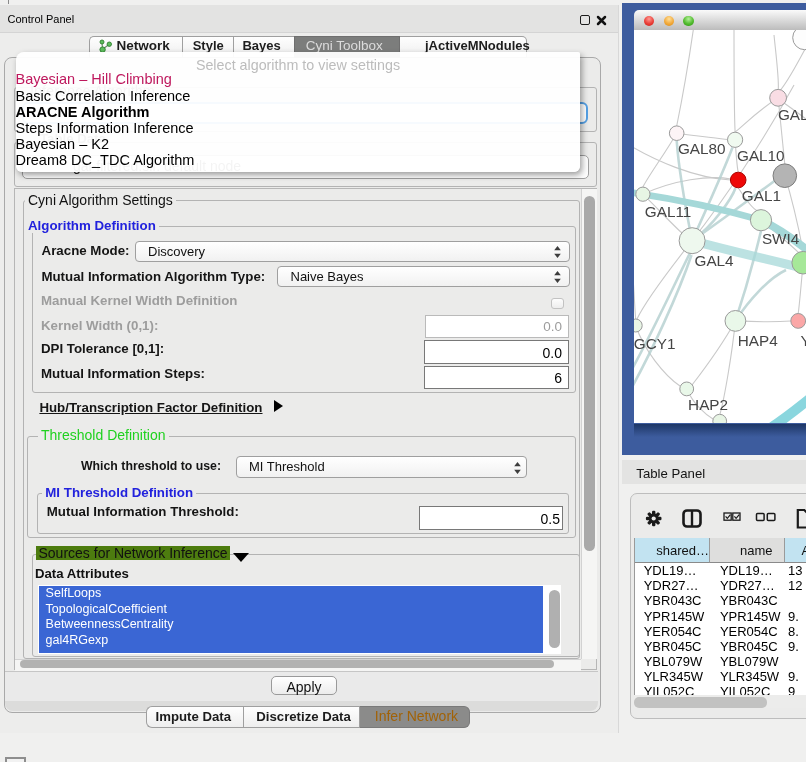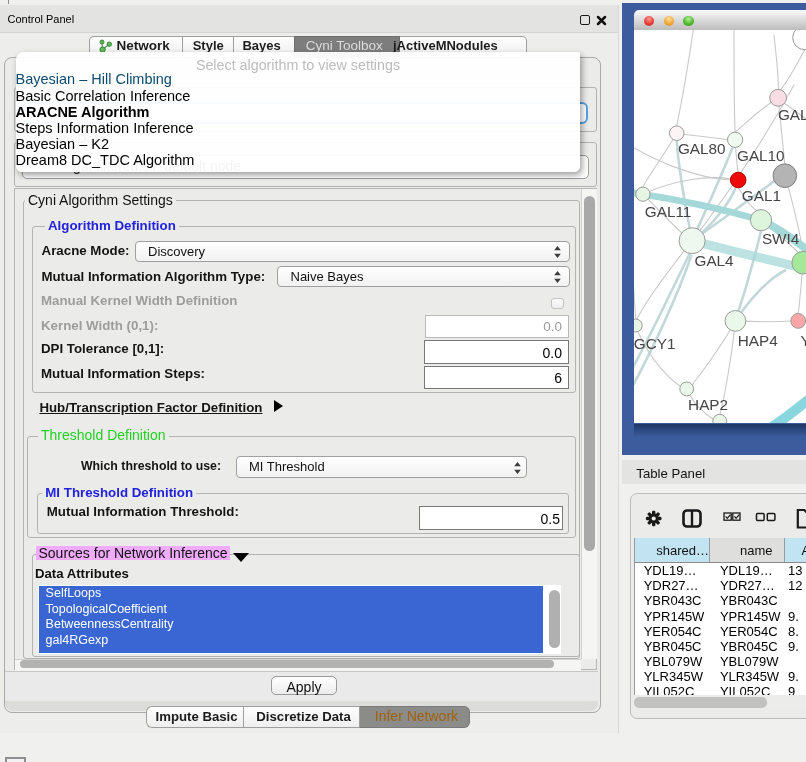--- a/index.html
+++ b/index.html
@@ -39,36 +39,36 @@
   <svg class="abs" style="left:97.5px;top:38.7px;" width="15" height="15" viewBox="0 0 15 15">
     <path d="M4 4 L4.6 10 M5.6 9.4 L11 5.4" stroke="#6a8f6a" stroke-width="1.2" fill="none"></path>
     <circle cx="4" cy="3" r="2" fill="#5cbc5c" stroke="#2c7f2c" stroke-width="0.9"></circle>
     <circle cx="4.6" cy="10.6" r="2.7" fill="#5cbc5c" stroke="#2c7f2c" stroke-width="0.9"></circle>
     <circle cx="11.3" cy="5.2" r="2.2" fill="#5cbc5c" stroke="#2c7f2c" stroke-width="0.9"></circle>
   </svg>
   <div class="lbl" style="left:116.5px;top:39px;font-size:13.5px;font-weight:bold;color:#1d1d1d;">Network</div>
   <div class="lbl" style="left:192.7px;top:39px;font-size:13px;font-weight:bold;color:#1d1d1d;">Style</div>
   <div class="lbl" style="left:242.4px;top:39px;font-size:13px;font-weight:bold;color:#1d1d1d;">Bayes</div>
   <div class="lbl" style="left:305.7px;top:38.8px;font-size:13.5px;color:#dcdcdc;">Cyni Toolbox</div>
-  <div class="lbl" style="left:393px;top:39px;font-size:13px;font-weight:bold;color:#1d1d1d;">jActiveMNodules</div>
+  <div class="lbl" style="left:425px;top:39px;font-size:13px;font-weight:bold;color:#1d1d1d;">jActiveMNodules</div>
 </div>
 
 <div class="abs" id="scrollpane" style="left:14px;top:188px;width:583px;height:482px;border:1px solid #b6b6b6;background:#ebebea;box-sizing:border-box;"></div>
 
 <div class="abs" style="left:581px;top:189px;width:15px;height:470px;background:#f5f5f4;border-left:1px solid #d2d2d2;"></div>
 <div class="abs" style="left:584px;top:196px;width:11px;height:355px;background:#a9a9a9;border-radius:5.5px;"></div>
 
 <div class="abs" style="left:15px;top:659px;width:566px;height:11px;background:#f5f5f4;border-top:1px solid #d2d2d2;"></div>
 <div class="abs" style="left:20px;top:660px;width:534px;height:8px;background:#b2b2b1;border-radius:4px;"></div>
 
 <div class="abs" style="left:23px;top:200px;width:555px;height:457px;border:1px solid #b3b3b3;border-radius:3px;"></div>
 <div class="lbl" style="left:25px;top:193.1px;font-size:14px;color:#111;background:#ebebea;padding:0 3px;">Cyni Algorithm Settings</div>
 
 <div class="abs" style="left:31.5px;top:226px;width:542px;height:165px;border:1px solid #b3b3b3;border-radius:3px;"></div>
-<div class="lbl" style="left:45px;top:219.3px;font-size:13.3px;font-weight:bold;color:#2222dd;background:#ebebea;padding:0 3px;">Algorithm Definition</div>
+<div class="lbl" style="left:25px;top:219.3px;font-size:13.3px;font-weight:bold;color:#2222dd;background:#ebebea;padding:0 3px;">Algorithm Definition</div>
 
 <div class="lbl bl" style="left:41.6px;top:243.9px;">Aracne Mode:</div>
 <div class="abs combo" style="left:135px;top:241px;width:435px;height:21px;background:linear-gradient(#ffffff,#f1f1f1);border:1px solid #9f9f9f;border-radius:4px;box-sizing:border-box;"></div>
 <div class="lbl" style="left:148px;top:244.9px;font-size:13px;color:#111;">Discovery</div>
 <svg class="abs" style="left:552px;top:244.5px;" width="11" height="14" viewBox="0 0 11 14">
   <path d="M5.5 1 L8.8 5.3 L2.2 5.3 Z M5.5 13 L8.8 8.7 L2.2 8.7 Z" fill="#3d3d3d"></path>
 </svg>
 
 <div class="lbl bl" style="left:41.4px;top:269.7px;">Mutual Information Algorithm Type:</div>
 <div class="abs combo" style="left:277px;top:266px;width:293px;height:21px;background:linear-gradient(#ffffff,#f1f1f1);border:1px solid #9f9f9f;border-radius:4px;box-sizing:border-box;"></div>
@@ -105,21 +105,21 @@
   <path d="M5.5 1 L8.8 5.3 L2.2 5.3 Z M5.5 13 L8.8 8.7 L2.2 8.7 Z" fill="#3d3d3d"></path>
 </svg>
 
 <div class="abs" style="left:37px;top:492.5px;width:530px;height:39px;border:1px solid #b3b3b3;border-radius:3px;"></div>
 <div class="lbl" style="left:42.3px;top:485.5px;font-size:13.3px;font-weight:bold;color:#2222dd;background:#ebebea;padding:0 3px;">MI Threshold Definition</div>
 <div class="lbl bl" style="left:46.8px;top:504.9px;">Mutual Information Threshold:</div>
 <div class="abs" style="left:419px;top:506px;width:143.5px;height:24px;background:#fff;border:1.5px solid #787878;box-sizing:border-box;"></div>
 <div class="lbl" style="left:419px;top:511.6px;width:141px;text-align:right;font-size:14px;color:#000;">0.5</div>
 
 <div class="abs" style="left:32px;top:554px;width:546px;height:101px;border:1px solid #b3b3b3;border-radius:3px;"></div>
-<div class="lbl" style="left:36px;top:546px;font-size:14px;color:#111;background:#f0abfc;padding:0 2.5px;">Sources for Network Inference</div>
+<div class="lbl" style="left:36px;top:546px;font-size:14px;color:#111;background:#4d7c0f;padding:0 2.5px;">Sources for Network Inference</div>
 <div class="abs" style="left:233px;top:552.5px;width:0;height:0;border-top:9px solid #000;border-left:8.5px solid transparent;border-right:8.5px solid transparent;"></div>
 <div class="lbl" style="left:34.9px;top:567.2px;font-size:13.2px;font-weight:bold;color:#111;">Data Attributes</div>
 
 <div class="abs" style="left:38px;top:584.5px;width:523px;height:69.3px;background:#fff;overflow:hidden;">
   <div style="position:absolute;left:1.4px;top:1.2px;width:504px;height:67px;background:#3a66d4;"></div>
   <div class="lbl" style="left:7.6px;top:2.2px;font-size:12.5px;color:#fff;">SelfLoops</div>
   <div class="lbl" style="left:7.6px;top:18px;font-size:12.5px;color:#fff;">TopologicalCoefficient</div>
   <div class="lbl" style="left:7.6px;top:33.8px;font-size:12.5px;color:#fff;">BetweennessCentrality</div>
   <div class="lbl" style="left:7.6px;top:49.6px;font-size:12.5px;color:#fff;">gal4RGexp</div>
   <div style="position:absolute;left:510.7px;top:5.8px;width:11px;height:57.6px;background:#b0b0b0;border-radius:5.5px;"></div>
@@ -127,34 +127,34 @@
 
 <div class="abs" style="left:5px;top:670.5px;width:593px;height:30px;background:#eaeaea;border-top:1px solid #c6c6c6;"></div>
 <div class="abs" style="left:271px;top:675.8px;width:66px;height:19px;background:linear-gradient(#ffffff,#ececec);border:1px solid #9a9a9a;border-radius:5px;box-sizing:border-box;"></div>
 <div class="lbl" style="left:271px;top:679.6px;width:66px;text-align:center;font-size:14px;color:#111;">Apply</div>
 <div class="abs" style="left:5px;top:700.5px;width:593px;height:10px;background:#dcdcdb;border-radius:0 0 8px 8px;"></div>
 
 <div id="bottabs">
   <div class="abs" style="left:145.8px;top:706.4px;width:97.1px;height:21.7px;background:linear-gradient(#fefefe,#eeeeee);border:1px solid #9f9f9f;border-right:none;border-radius:6px 0 0 6px;box-sizing:border-box;"></div>
   <div class="abs" style="left:242.9px;top:706.4px;width:117.5px;height:21.7px;background:linear-gradient(#fefefe,#eeeeee);border:1px solid #9f9f9f;box-sizing:border-box;"></div>
   <div class="abs" style="left:360.4px;top:706.4px;width:109.6px;height:21.7px;background:#8b8b8a;border:1px solid #7a7a7a;border-left:none;border-radius:0 6px 6px 0;box-sizing:border-box;"></div>
-  <div class="lbl" style="left:155.5px;top:709.5px;font-size:13.2px;font-weight:bold;color:#1b1b1b;">Impute Basic</div>
+  <div class="lbl" style="left:155.5px;top:709.5px;font-size:13.2px;font-weight:bold;color:#1b1b1b;">Impute Data</div>
   <div class="lbl" style="left:256.3px;top:709.5px;font-size:13.2px;font-weight:bold;color:#1b1b1b;">Discretize Data</div>
   <div class="lbl" style="left:374.8px;top:709.2px;font-size:14px;color:#a16207;">Infer Network</div>
 </div>
 
 <div class="abs" style="left:5px;top:756.8px;width:17px;height:8px;border:2.5px solid #8e8e8e;background:#f2f2f2;"></div>
 
 <div class="lbl" style="left:30px;top:84.3px;font-size:14.5px;color:#333;">Inference Algorithm</div>
 <div class="lbl" style="left:40px;top:132px;font-size:13.2px;font-weight:bold;color:#333;">Table Data</div>
 <div class="lbl" style="left:73px;top:159.4px;font-size:14px;color:#222;">gal-filtered.sif: default node</div>
 
 <div class="abs" id="popup" style="left:16px;top:52px;width:564px;height:119.5px;background:rgba(255,255,255,0.95);border-radius:8px 2px 6px 6px;box-shadow:2px 3px 6px rgba(0,0,0,0.38);"></div>
 <div class="lbl" style="left:16px;top:58.2px;width:564px;text-align:center;font-size:14.3px;color:#bcbcbc;">Select algorithm to view settings</div>
-<div class="lbl" style="left:15.5px;top:72.4px;font-size:14.5px;color:#0c4a6e;">Bayesian – Hill Climbing</div>
+<div class="lbl" style="left:15.5px;top:72.4px;font-size:14.5px;color:#be185d;">Bayesian – Hill Climbing</div>
 <div class="lbl" style="left:15.5px;top:88.6px;font-size:14.5px;color:#000;">Basic Correlation Inference</div>
 <div class="lbl" style="left:15.5px;top:104.8px;font-size:14.5px;font-weight:bold;color:#000;">ARACNE Algorithm</div>
 <div class="lbl" style="left:15.5px;top:121px;font-size:14.5px;color:#000;">Steps Information Inference</div>
 <div class="lbl" style="left:15.5px;top:137.2px;font-size:14.5px;color:#000;">Bayesian – K2</div>
 <div class="lbl" style="left:15.5px;top:153.4px;font-size:14.5px;color:#000;">Dream8 DC_TDC Algorithm</div>
 
 <div class="abs" id="bluezone" style="left:622px;top:3px;width:184px;height:452px;background:#3d5c9e;"></div>
 <div class="abs" style="left:634px;top:423.7px;width:172px;height:13px;background:linear-gradient(#1e3766,#3d5c9e);"></div>
 
 <div class="abs" style="left:634px;top:9.5px;width:172px;height:20.8px;background:linear-gradient(#fafafa,#bcbcbc);border-bottom:1px solid #8e8e8e;border-radius:5px 0 0 0;"></div>

